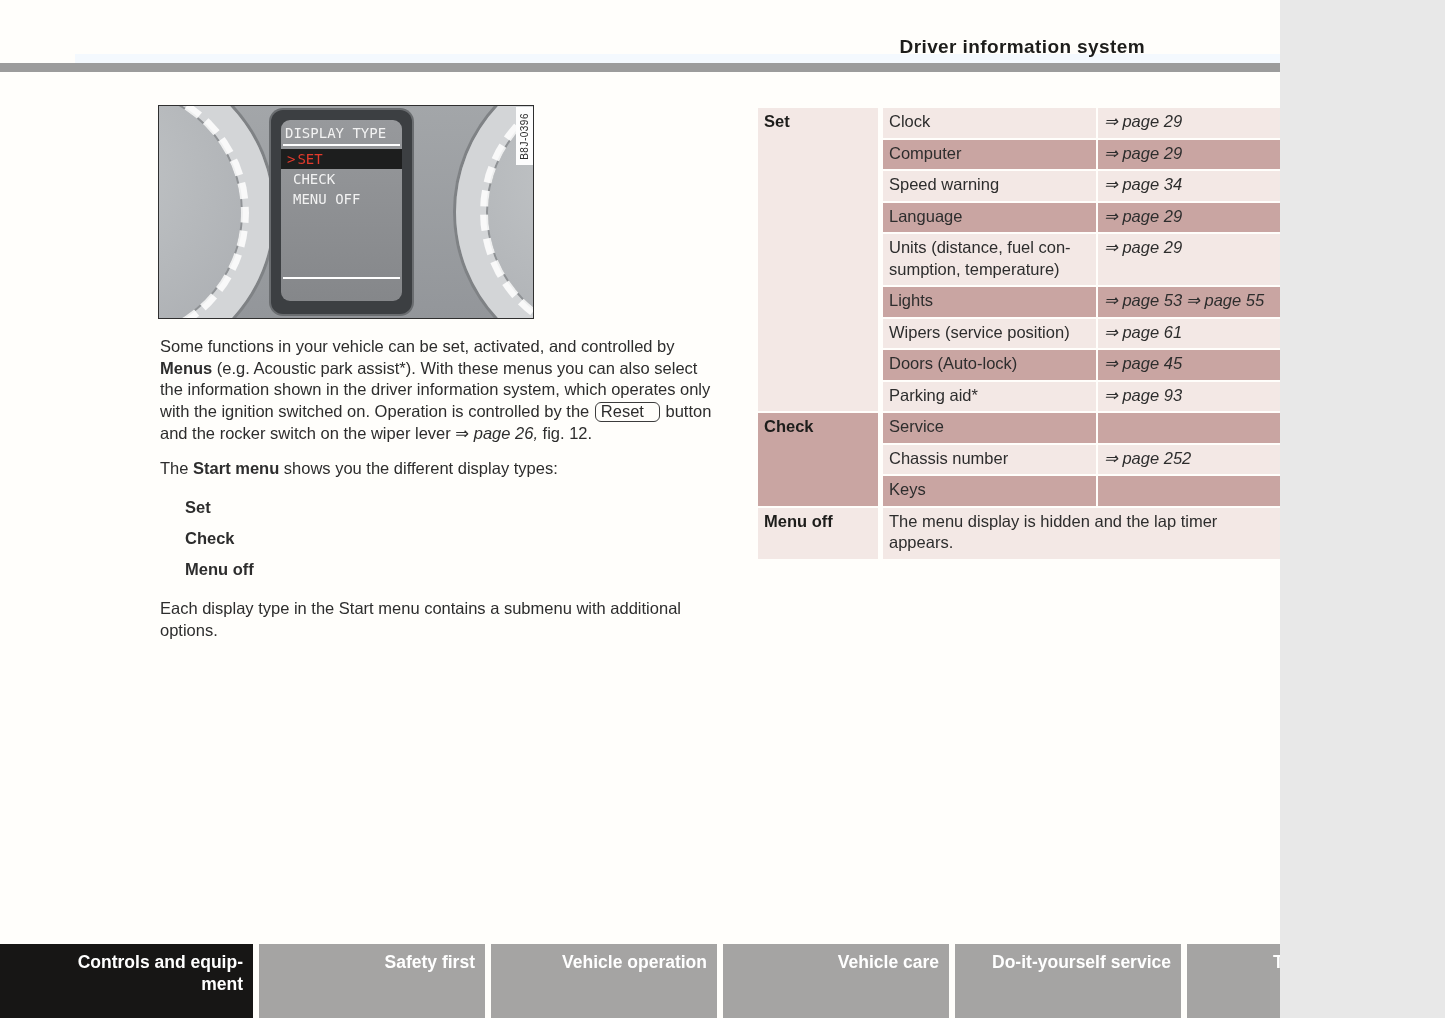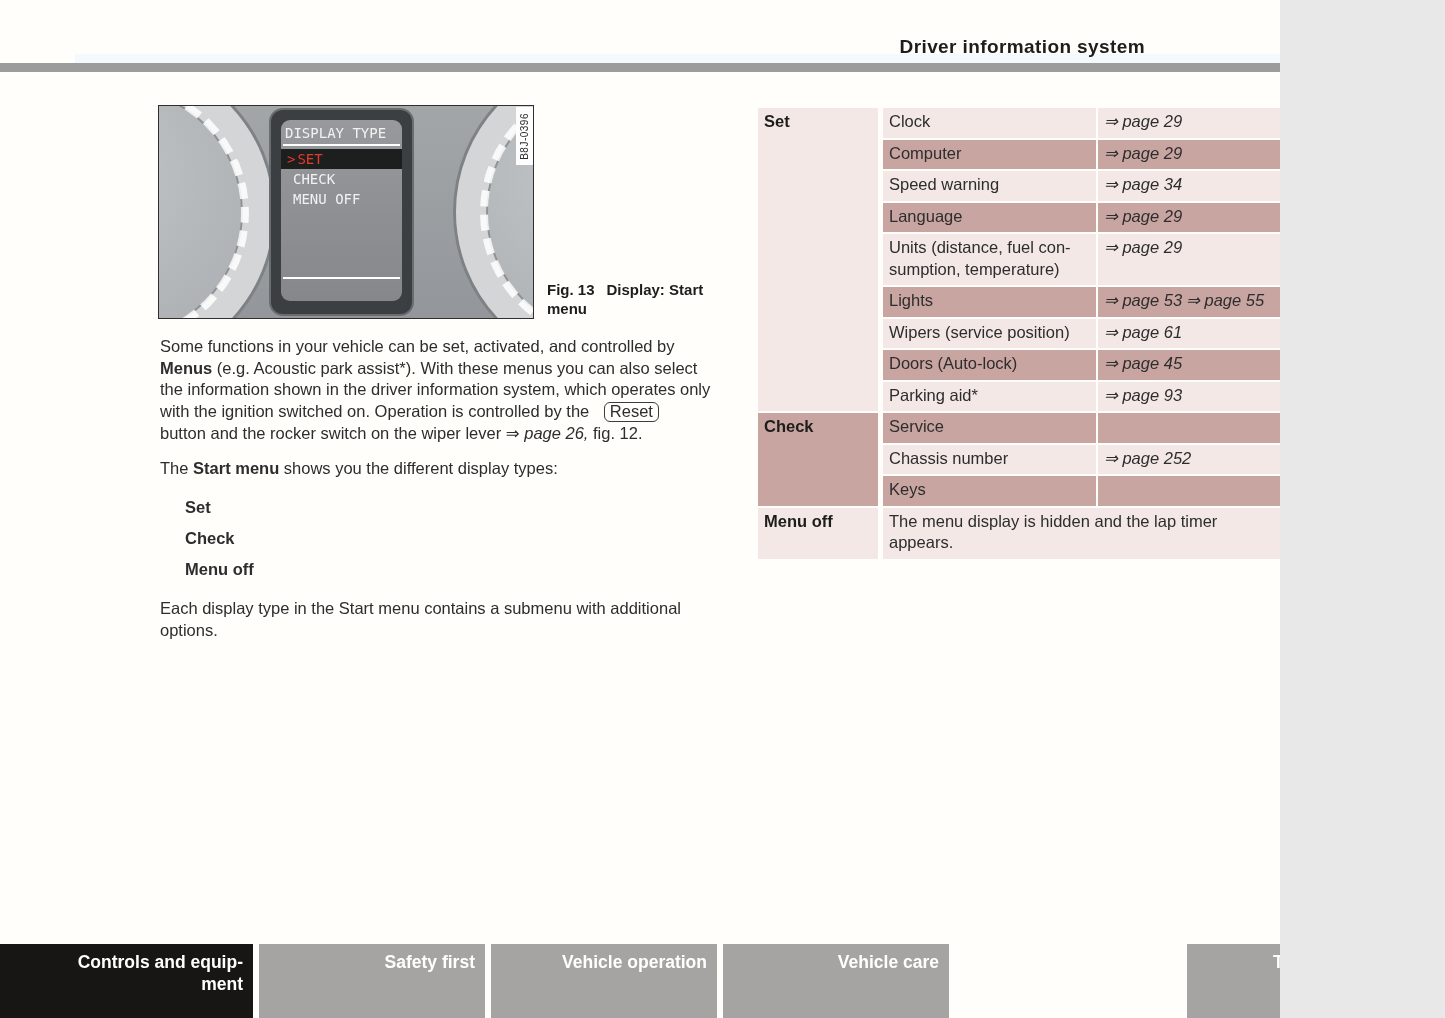--- a/index.html
+++ b/index.html
@@ -47,21 +47,21 @@
     color:#2a2a2a; letter-spacing:.5px; font-family:"Liberation Sans", sans-serif;}
   .caption{position:absolute; left:547px; top:280px; width:180px; font-size:15px;
     font-weight:bold; line-height:19px; color:var(--title-color);}
   .caption .fig-label{margin-right:12px;}
   
   .bodycol{position:absolute; left:160px; top:336px; width:556px; font-size:16.5px; line-height:21.7px;}
   .bodycol p{margin:0 0 13px 0;}
   .seg-bold{font-weight:bold;}
   .seg-italic{font-style:italic;}
   .seg-keycap{display:inline-block; border:1.5px solid #3c3c3c; border-radius:6px;
-    padding:0 5px 1px 5px; line-height:17px; margin:0 10px;}
+    padding:0 15px 1px 5px; line-height:17px; margin:0 1px;}
   .display-types{margin:0 0 13px 25px;}
   .display-type{font-weight:bold; line-height:31px;}
   
   .reftable{position:absolute; left:758px; top:108px; border-collapse:separate; border-spacing:0;}
   .reftable td{border-bottom:2px solid #fffefb; padding:3px 6px 5px 6px; font-size:16.5px;
     line-height:21.5px; vertical-align:top;}
   .reftable td.col1{width:125px; min-width:125px; border-right:5px solid #fffefb; font-weight:bold; color:#1d1d1b;}
   .reftable td.col2{width:215px; min-width:215px; border-right:2px solid #fffefb;}
   .reftable td.col3{width:212px; min-width:212px; font-style:italic;}
   .reftable td.colwide{width:429px;margin-left:44px;}
@@ -103,23 +103,20 @@
             <div class="screen-row selected"><span class="cursor">&gt;</span><span>SET</span></div>
             <div class="screen-row"><span>CHECK</span></div>
             <div class="screen-row"><span>MENU OFF</span></div>
           </div>
         <div class="screen-rule bottom"></div>
       </div>
     </div>
     <div class="codebox">
       <span>B8J-0396</span>
     </div>
-  </div>
-  <div class="caption">
-    <span class="fig-label">Fig. 13</span><span>Display: Start menu</span>
   </div>
 
   <div class="bodycol">
     <p><span>Some functions in your vehicle can be set, activated, and controlled by </span><span class="seg-bold">Menus</span><span> (e.g. Acoustic park assist*). With these menus you can also select the information shown in the driver information system, which operates only with the ignition switched on. Operation is controlled by the </span><span class="seg-keycap">Reset</span><span> button and the rocker switch on the wiper lever </span><span class="seg-arrow">⇒ </span><span class="seg-italic">page 26,</span><span> fig. 12.</span></p>
     <p><span>The </span><span class="seg-bold">Start menu</span><span> shows you the different display types:</span></p>
     <div class="display-types">
         <div class="display-type">Set</div>
         <div class="display-type">Check</div>
         <div class="display-type">Menu off</div>
       </div>
@@ -186,16 +183,17 @@
         </tr>
       </tbody>
   </table>
   <div class="end-marker"></div>
 
   <div class="footer" id="footer-tabs">
       <div class="tab" style="left: 259px; width: 226px;">Safety first</div>
       <div class="tab active" style="left: 0px; width: 253px;">Controls and equip-<br>ment</div>
       <div class="tab" style="left: 491px; width: 226px;">Vehicle operation</div>
       <div class="tab" style="left: 723px; width: 226px;">Vehicle care</div>
+      <div class="tab" style="left: 955px; width: 226px;">Do-it-yourself service</div>
       <div class="tab" style="left: 1187px; width: 226px;">Technical wiper</div>
     </div>
 
 </div>
 
 </body></html>

